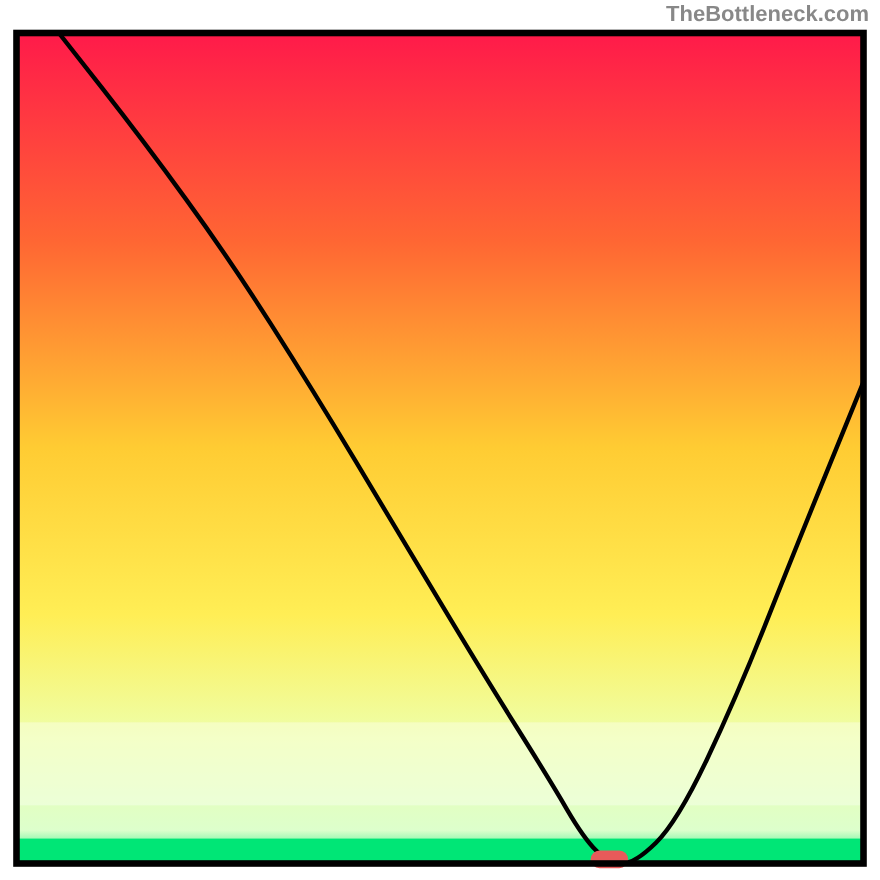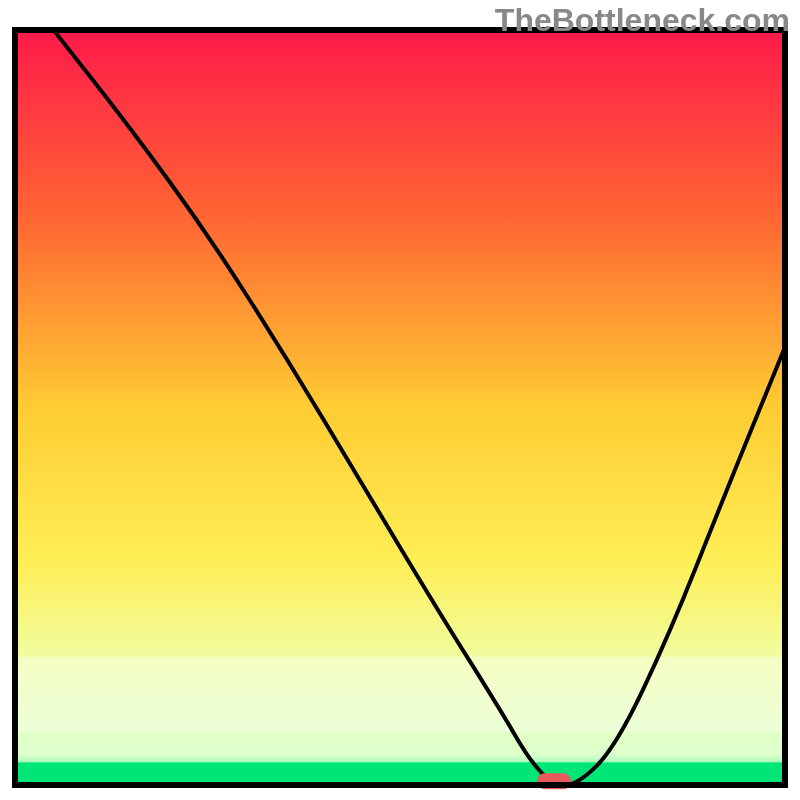--- a/index.html
+++ b/index.html
@@ -13,21 +13,21 @@
   .chart-container {
     position: relative;
     width: 800px;
     height: 800px;
   }
   .watermark {
     position: absolute;
     top: 2px;
     right: 10px;
     font-family: Arial, sans-serif;
-    font-size: 32px;
+    font-size: 20px;
     font-weight: bold;
     color: #888888;
     z-index: 10;
   }
   svg {
     display: block;
   }
 </style>
 </head>
 <body>

